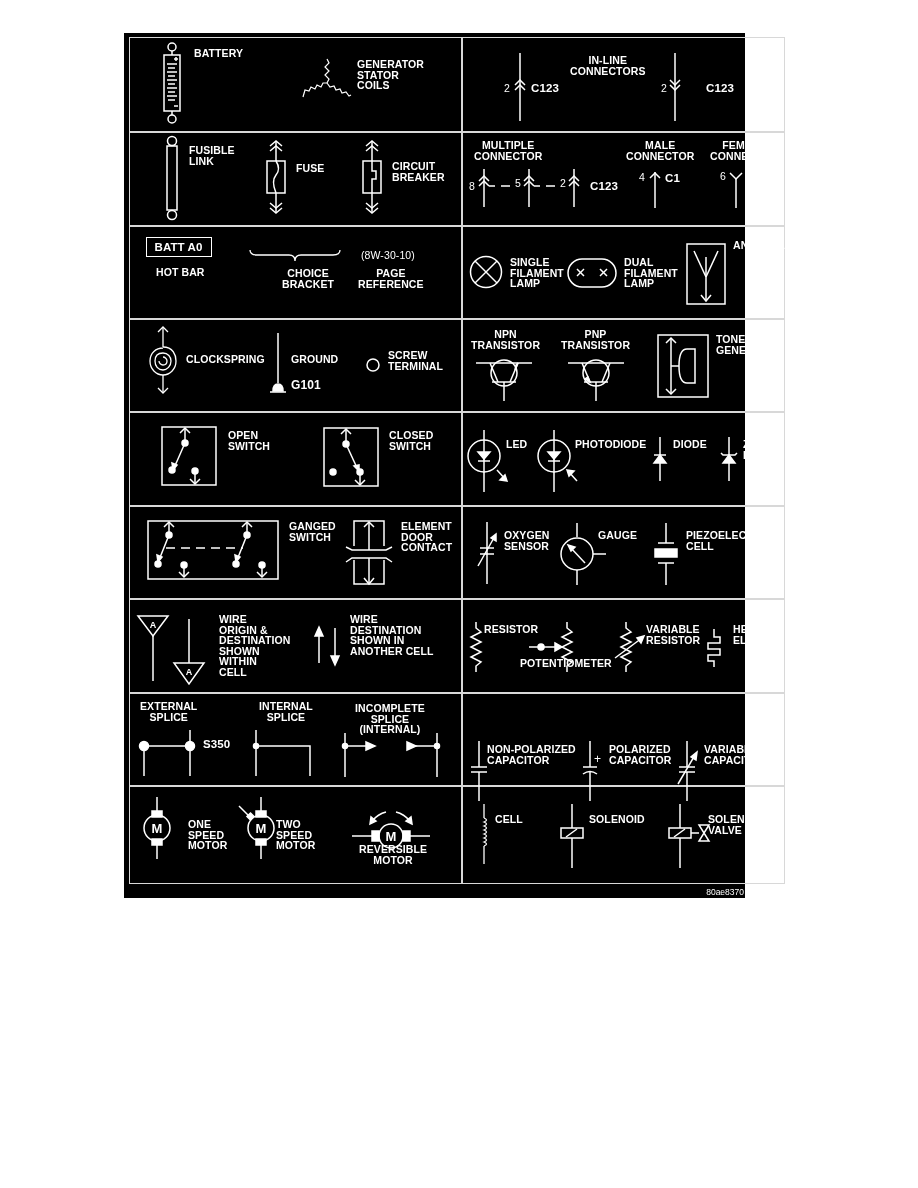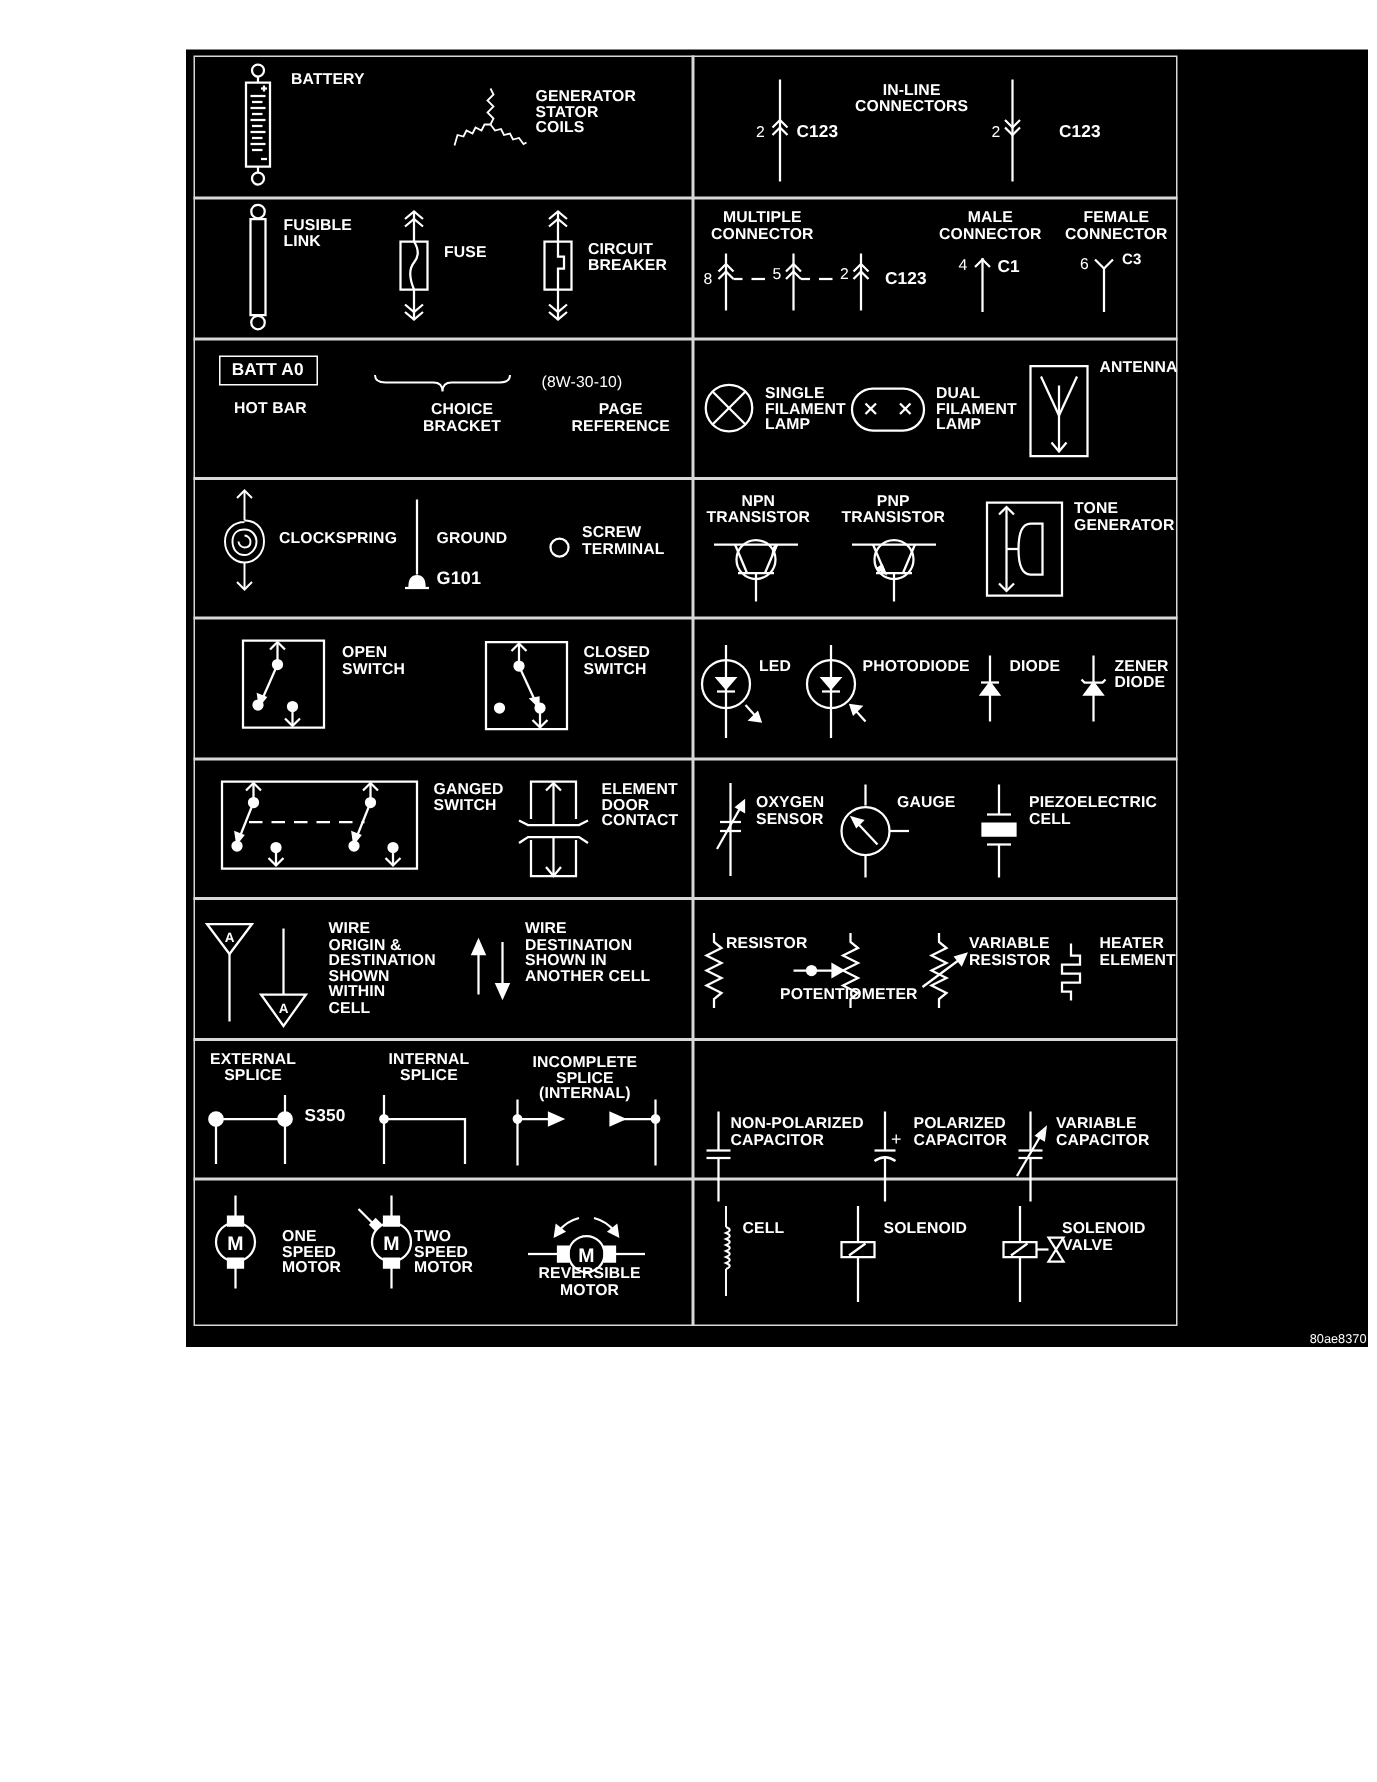--- a/index.html
+++ b/index.html
@@ -1,18 +1,18 @@
 <!DOCTYPE html>
 <html><head>
   <meta charset="utf-8">
   <style>
     html, body { margin: 0; padding: 0; background: #ffffff; }
     body { width: 918px; height: 1188px; position: relative; overflow: hidden; }
     .panel {
-      position: absolute; left: 124px; top: 33px; width: 788px; height: 865px;
+      position: absolute; left: 124px; top: 33px; width: 621px; height: 865px;
       background: #000000;
     }
     .frame {
       position: absolute; left: 5px; top: 4px; width: 656px; height: 847px;
       border: 1.5px solid #d8d8d8; box-sizing: border-box;
     }
     .vdiv { position: absolute; left: 337px; top: 4px; width: 1.5px; height: 847px; background: #d8d8d8; }
     .hdiv { position: absolute; left: 5px; width: 656px; height: 1.5px; background: #d8d8d8; }
     .lbl {
       position: absolute; color: #ffffff;
@@ -168,21 +168,21 @@
   </div>
   <span class="lbl" style="left:32px;top:234px">HOT BAR</span>
 
   <svg class="sym" style="left:125px;top:216px" width="92" height="14" viewBox="0 0 92 14" fill="none" stroke="#fff" stroke-width="1.3">
     <path d="M1,1 Q1,6 8,6 L40,6 Q46,6 46,12 Q46,6 52,6 L84,6 Q91,6 91,1"></path>
   </svg>
   <span class="lbl c" style="left:158px;top:235px">CHOICE
 BRACKET</span>
 
   <span class="lbl num" style="left:237px;top:217px;font-weight:normal">(8W-30-10)</span>
-  <span class="lbl c" style="left:257px;top:235px">PAGE
+  <span class="lbl c" style="left:234px;top:235px">PAGE
 REFERENCE</span>
 
   <svg class="sym" style="left:345px;top:222px" width="34" height="34" viewBox="0 0 34 34" fill="none" stroke="#fff" stroke-width="1.5">
     <circle cx="17" cy="17" r="15.5"></circle>
     <line x1="6" y1="6" x2="28" y2="28"></line>
       <line x1="28" y1="6" x2="6" y2="28"></line>
   </svg>
   <span class="lbl" style="left:386px;top:224px">SINGLE
 FILAMENT
 LAMP</span>

